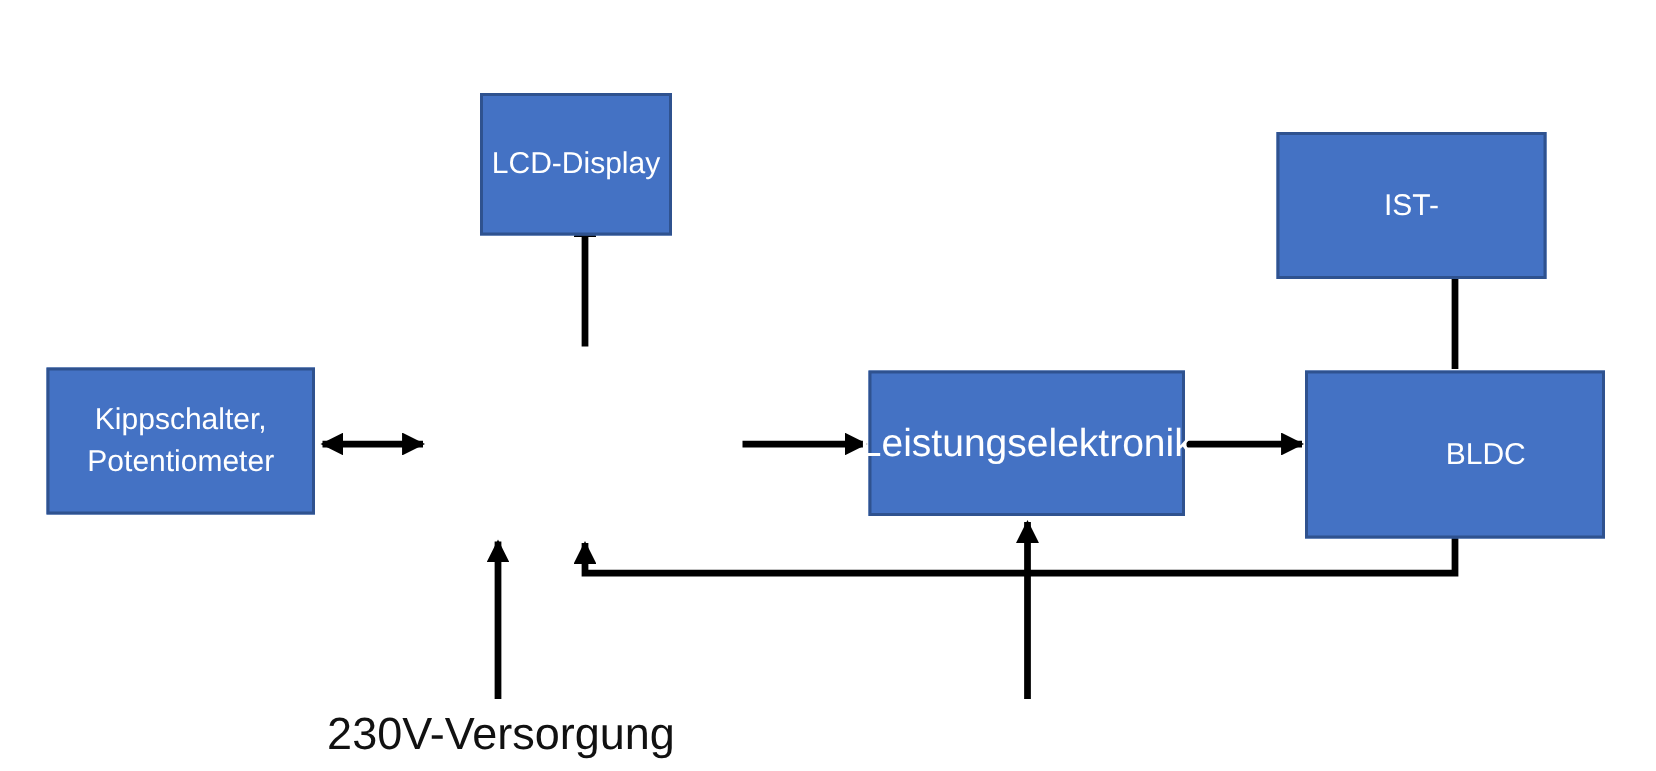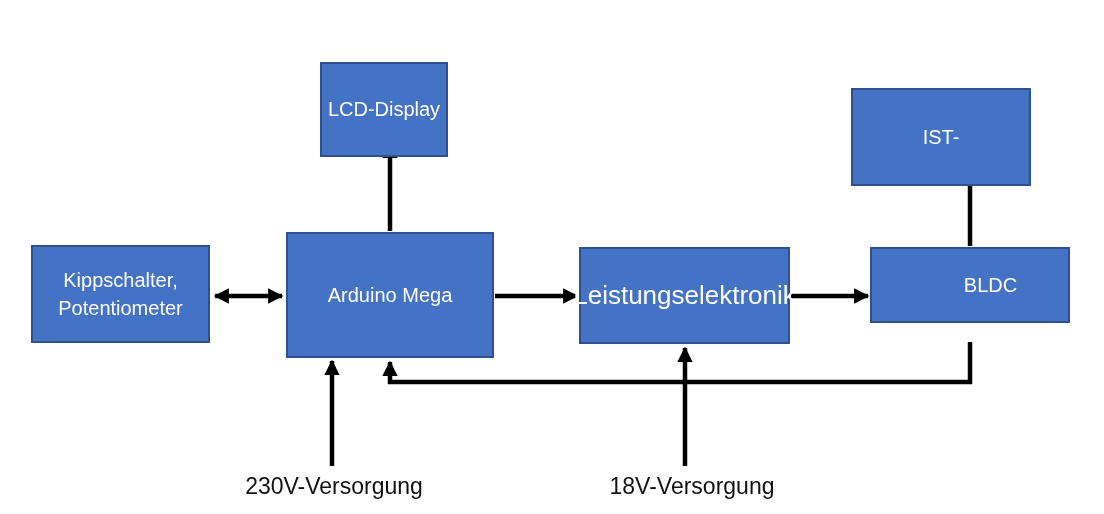--- a/index.html
+++ b/index.html
@@ -40,28 +40,28 @@
     align-items:center;justify-content:center;
     text-align:center;
     font-size:20px;line-height:1.42;
     box-sizing:border-box;
   }
   .box span{display:block;white-space:nowrap;}
   .supply-label{
     position:absolute;
     transform:translateX(-50%);
     color:var(--label-text);
-    font-size:23px;
+    font-size:30px;
     white-space:nowrap;
   }
   #box-kippschalter{left:31px;top:245px;width:179px;height:98px;}
   #box-arduino{left:286px;top:232px;width:208px;height:126px;}
   #box-lcd{left:320px;top:62px;width:128px;height:95px;}
   #box-leistung{left:579px;top:247px;width:211px;height:97px;font-size:26px;}
-  #box-bldc{left:870px;top:247px;width:200px;height:76px;padding-left:41px;}
+  #box-bldc{left:870px;top:247px;width:200px;height:112px;padding-left:41px;}
   #box-ist{left:851px;top:44px;width:180px;height:98px;margin-top:44px;}
   #label-230v{left:334px;top:473px;}
   #label-18v{left:692px;top:473px;}
 </style>
 </head>
 <body>
 
 <div class="canvas">
 
   <svg class="arrow-layer" viewBox="0 0 1104 514" xmlns="http://www.w3.org/2000/svg">
@@ -86,37 +86,33 @@
     <line x1="332" y1="466" x2="332" y2="361" marker-end="url(#ah)"></line>
 
     <line x1="685" y1="466" x2="685" y2="348" marker-end="url(#ah)"></line>
   </svg>
 
   <div class="box" id="box-kippschalter">
     <span>Kippschalter,</span>
     <span>Potentiometer</span>
   </div>
 
-  <div class="box" id="box-arduino">
-    <span>Arduino Mega</span>
-  </div>
 
   <div class="box" id="box-lcd">
     <span>LCD-Display</span>
   </div>
 
   <div class="box" id="box-leistung">
     <span>Leistungselektronik</span>
   </div>
 
   <div class="box" id="box-bldc">
     <span>BLDC</span>
   </div>
 
   <div class="box" id="box-ist">
     <span>IST-</span>
   </div>
 
   <div class="supply-label" id="label-230v">230V-Versorgung</div>
 
-  <div class="supply-label" id="label-18v">18V-Versorgung</div>
 
 </div>
 
 </body></html>

